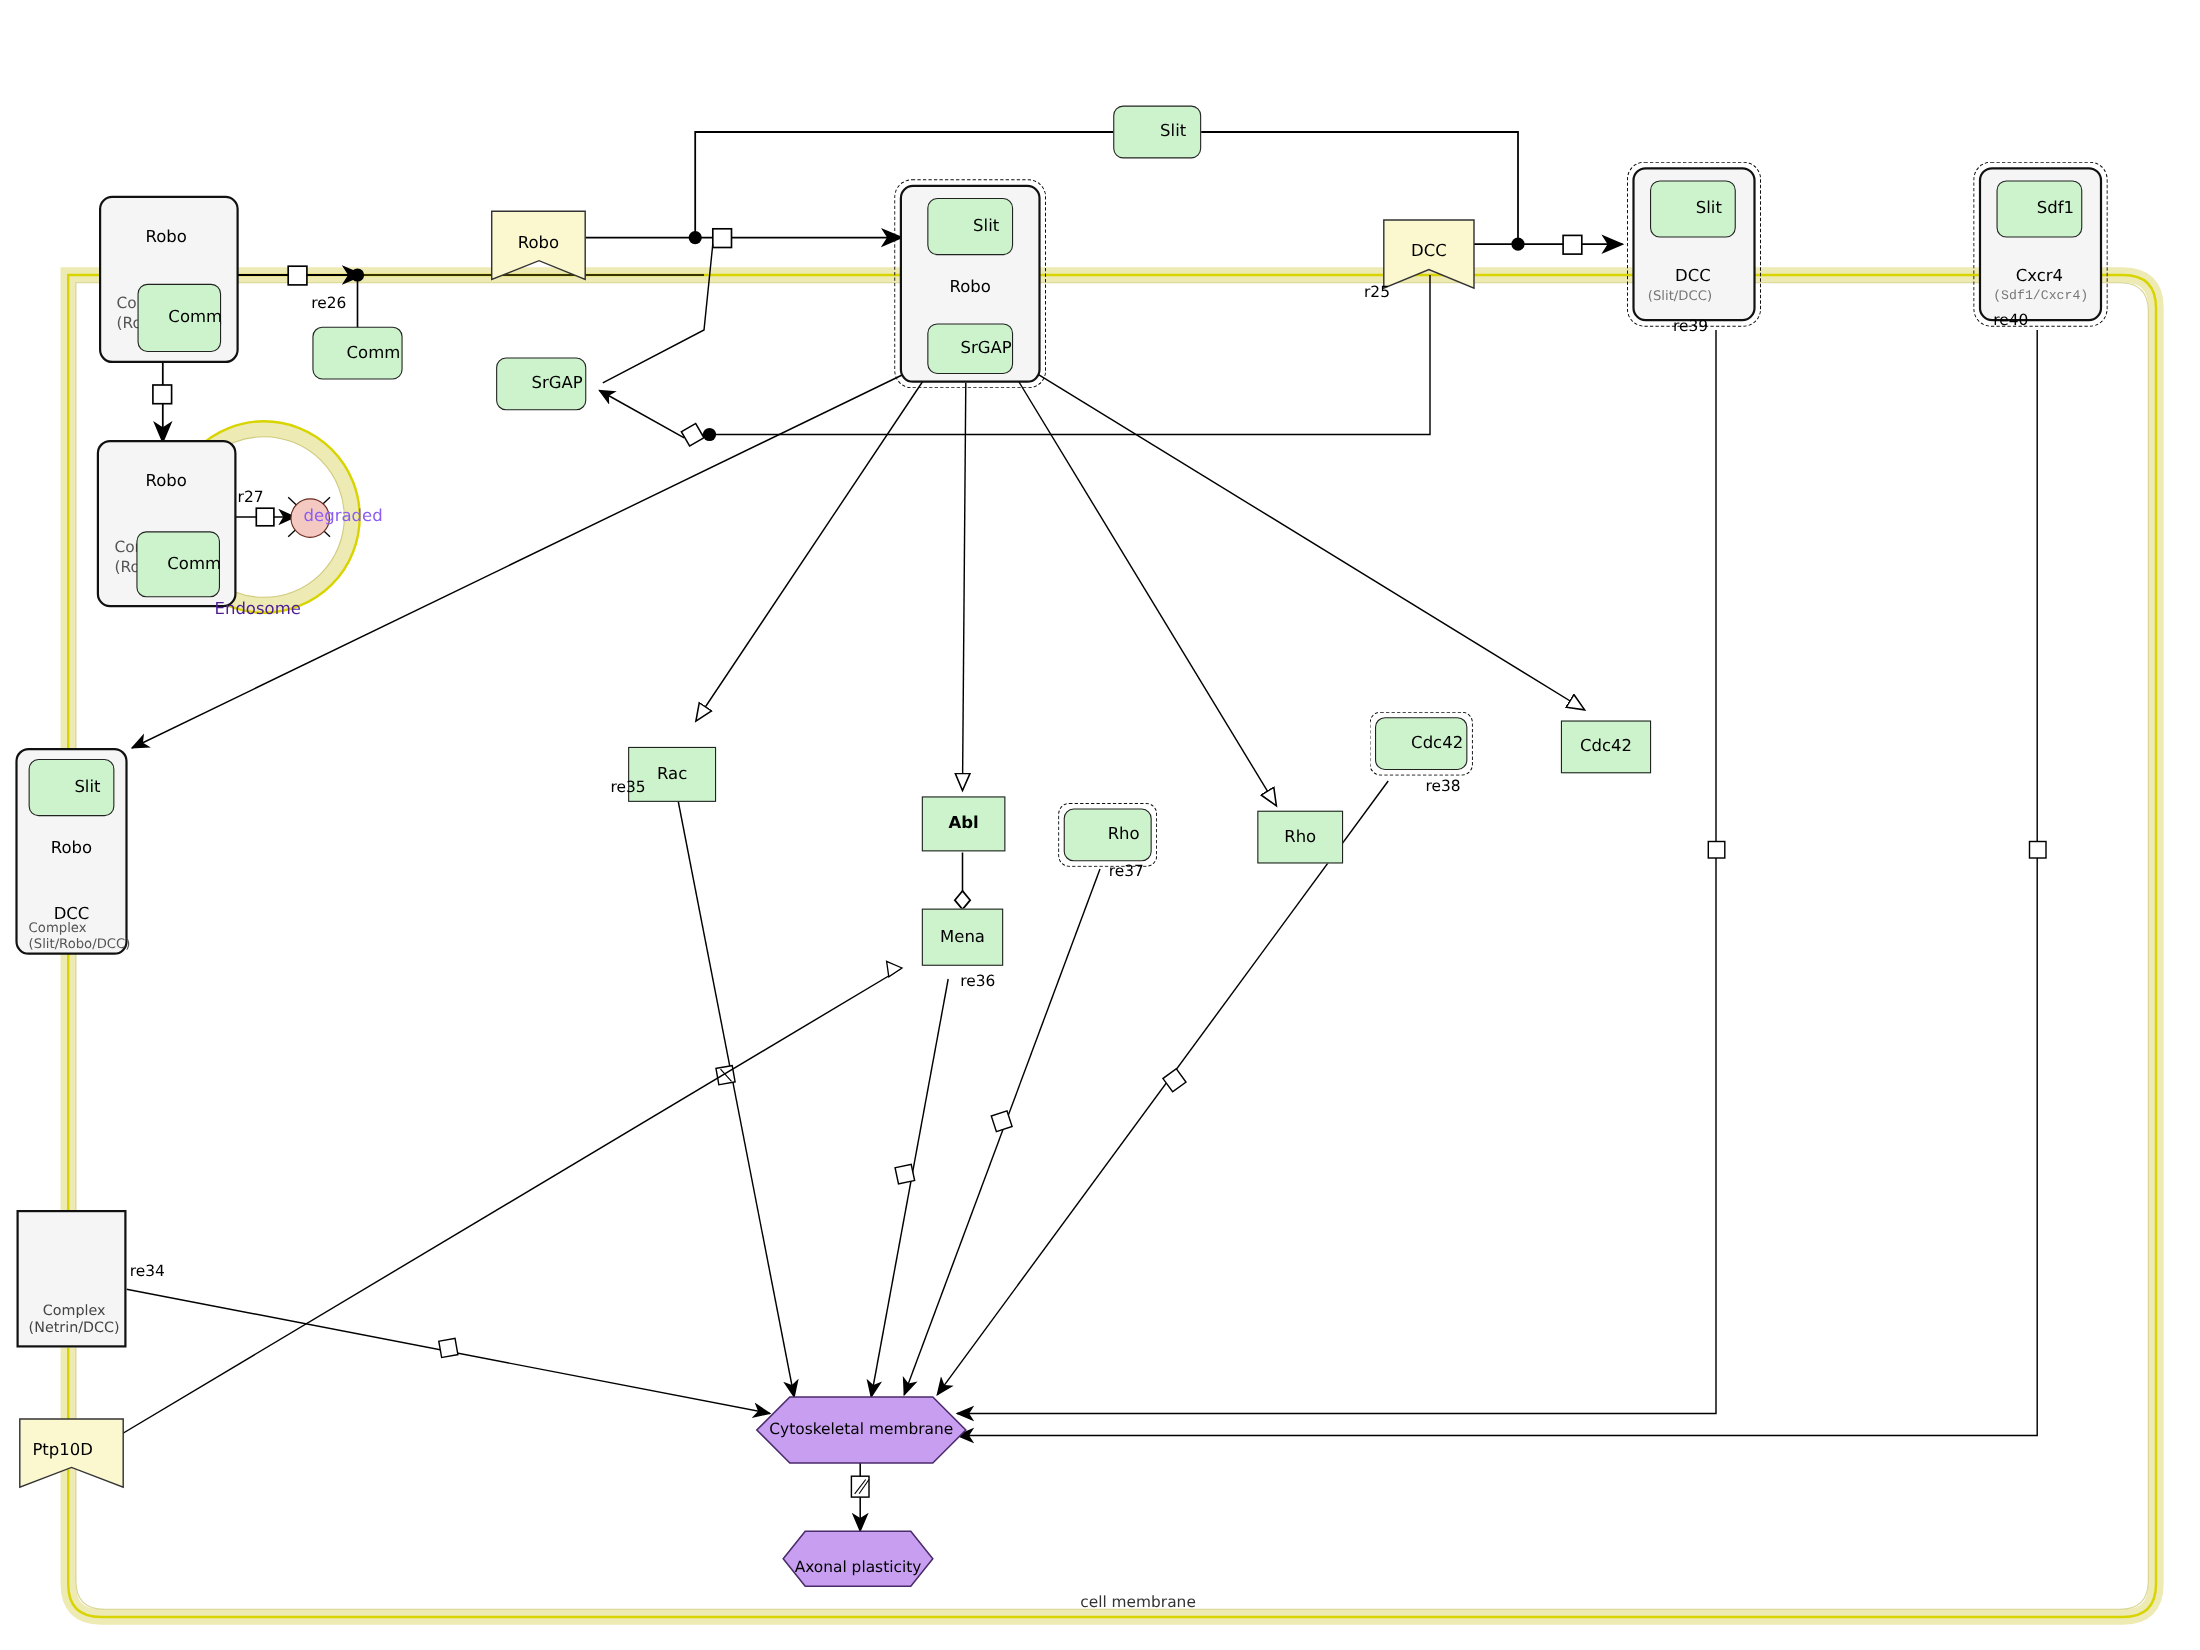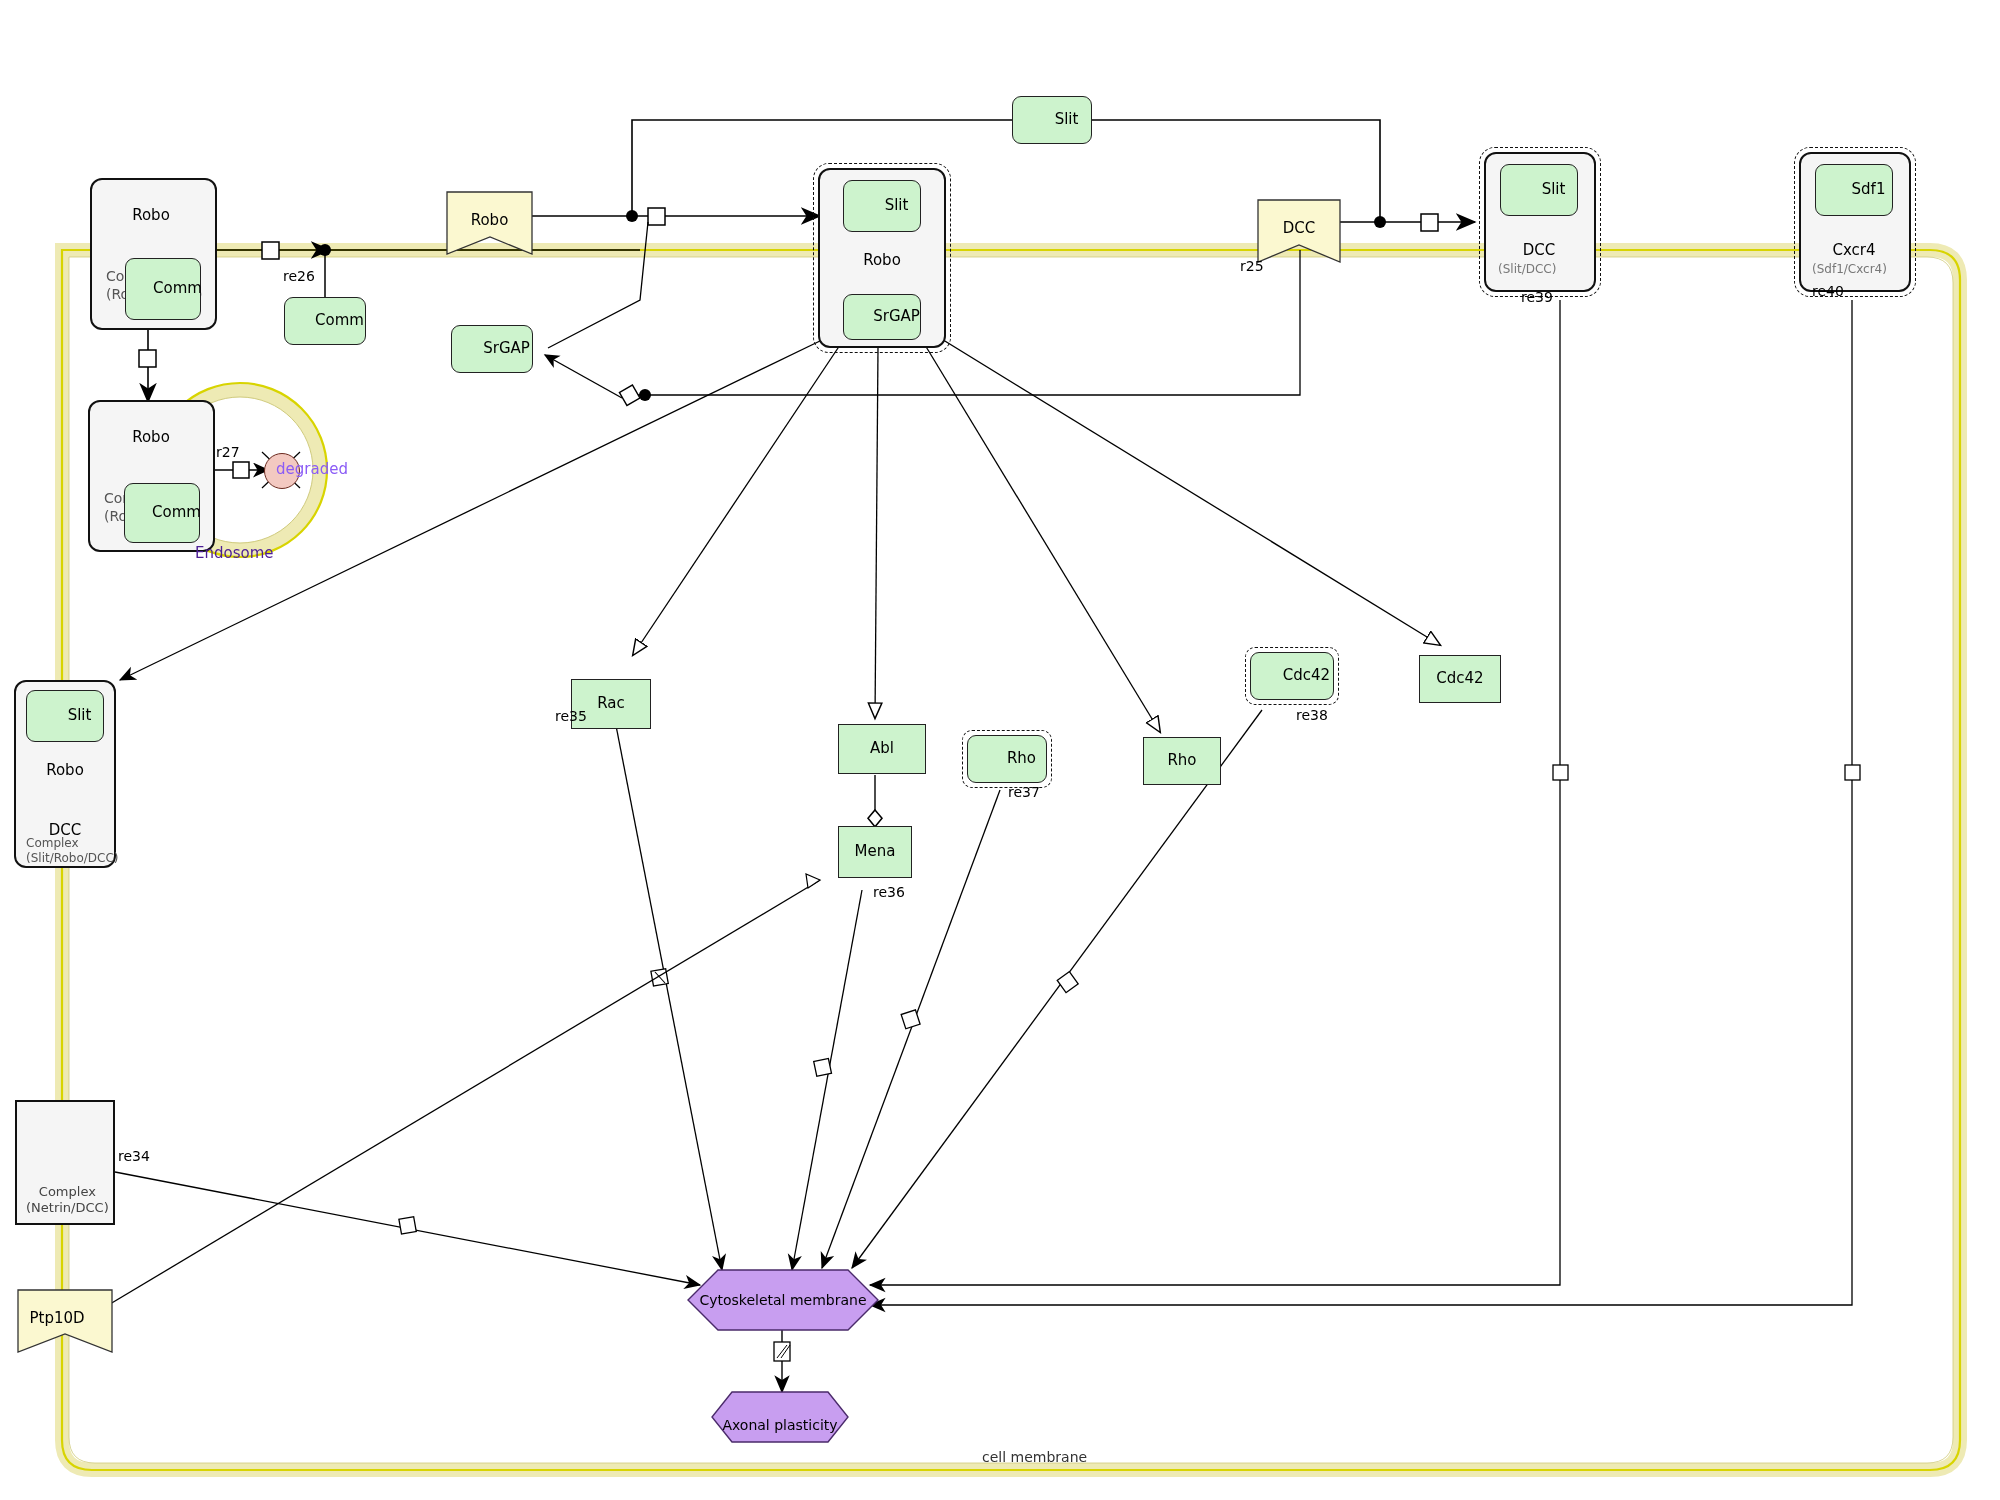--- a/index.html
+++ b/index.html
@@ -236,35 +236,35 @@
   <div class="node macromol" style="left:1500px;top:164px;width:78px;height:52px;">
     <span class="lbl">Slit</span>
   </div>
   <div class="node receptor" style="left:1500px;top:222px;width:78px;height:58px;">
     <span class="lbl">DCC</span>
   </div>
   <span class="reflbl" style="left:1521px;top:289px;">re39</span>
 
   <div class="node complexbox cloned" style="left:1799px;top:152px;width:112px;height:140px;">
   </div>
-  <span class="complexcaption" style="left:1812px;top:262px;font-size:12px;color:#777;">(Sdf1/Cxcr4)</span>
+  <span class="complexcaption" style="left:1812px;top:262px;font-size:12px;color:#777;font-family:Liberation Mono, monospace;">(Sdf1/Cxcr4)</span>
   <div class="node macromol" style="left:1815px;top:164px;width:78px;height:52px;">
     <span class="lbl">Sdf1</span>
   </div>
   <div class="node receptor" style="left:1815px;top:222px;width:78px;height:58px;">
     <span class="lbl">Cxcr4</span>
   </div>
   <span class="reflbl" style="left:1812px;top:283px;">re40</span>
 
   <div class="node simple-rect" style="left:571px;top:655px;width:80px;height:50px;margin-top:24px;">
     <span class="lbl">Rac</span>
   </div>
   <span class="reflbl" style="left:555px;top:708px;">re35</span>
 
-  <div class="node simple-rect" style="left:838px;top:724px;width:88px;height:50px;">
+  <div class="node simple-rect" style="left:838px;top:724px;width:76px;height:50px;font-weight:bold;">
     <span class="lbl">Abl</span>
   </div>
 
   <div class="node simple-rect" style="left:838px;top:826px;width:74px;height:52px;">
     <span class="lbl">Mena</span>
   </div>
   <span class="reflbl" style="left:873px;top:884px;">re36</span>
 
   <div class="node macromol rsq-cloned" style="left:967px;top:735px;width:80px;height:48px;">
     <span class="lbl">Rho</span>

